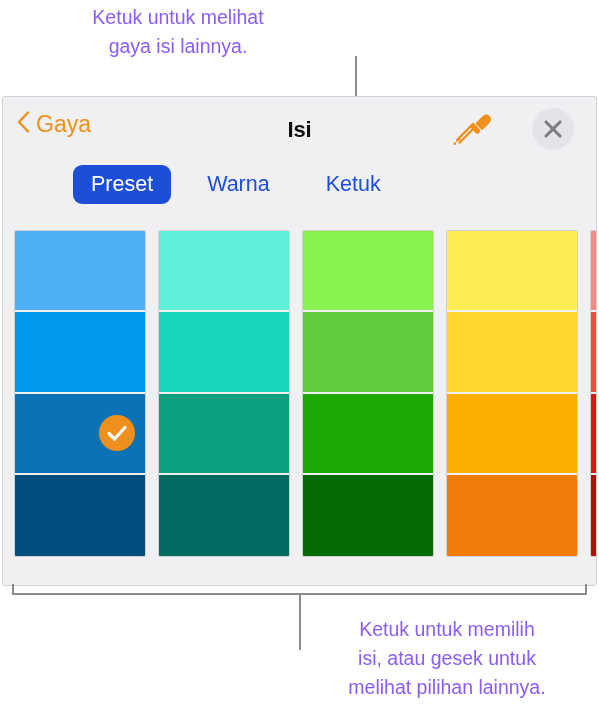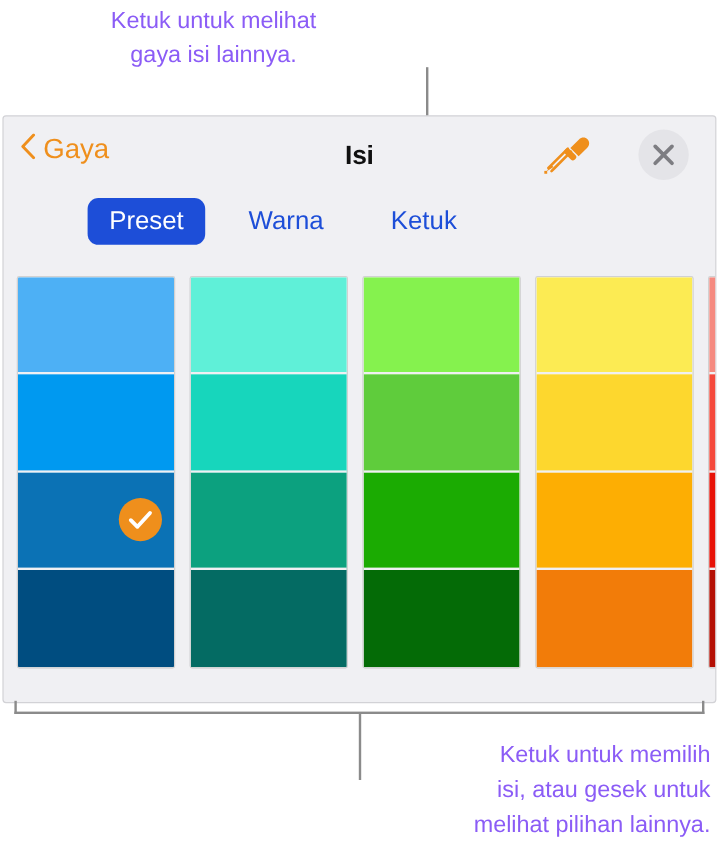--- a/index.html
+++ b/index.html
@@ -26,21 +26,21 @@
   #callout-top {
     top: 3px;
     left: 0;
     width: 356px;
     text-align: center;
   }
   #callout-bottom {
     top: 615px;
     left: 302px;
     width: 290px;
-    text-align: right;
+    text-align: center;
   }
 
   
   .leader {
     position: absolute;
     background: #8b8b8b;
   }
   #leader-top-vline {
     left: 355px;
     top: 56px;

